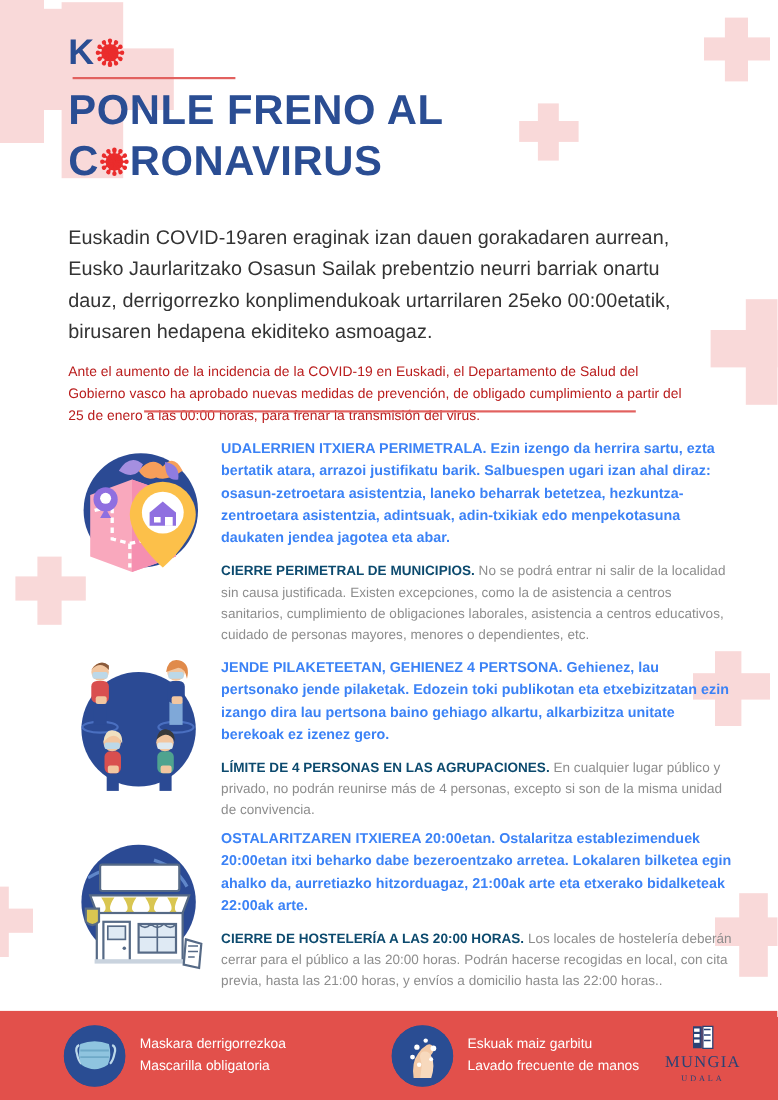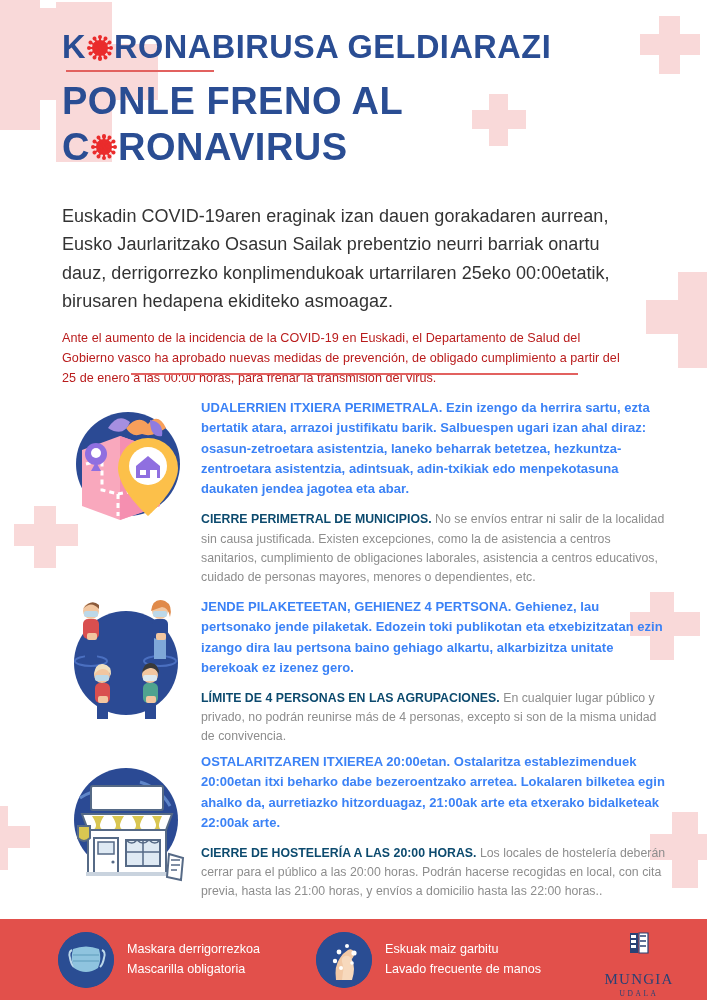--- a/index.html
+++ b/index.html
@@ -129,20 +129,21 @@
 
   
   .footer {
     position: absolute;
     left: 0; top: 919px;
     width: 707px; height: 81px;
     background: #e2504b;
     z-index: 5;
     display: flex;
     align-items: center;
+    gap: 40px;
   }
   .foot-group { display: flex; align-items: center; }
   .foot-badge {
     width: 56px; height: 56px;
     border-radius: 50%;
     background: #2a4d93;
     position: relative;
     flex: 0 0 56px;
     overflow: hidden;
   }
@@ -153,21 +154,21 @@
     position: absolute; right: 22px; top: 12px;
     width: 92px; text-align: center;
     color: #2a4275;
   }
   .logo-mark { height: 24px; display:flex; align-items:center; justify-content:center;}
   .logo-name {
     font-family: "Liberation Serif", serif;
     font-size: 15px;
     letter-spacing: 1.2px;
     line-height: 1.1;
-    margin-top: 16px;
+    margin-top: 3px;
   }
   .logo-sub {
     font-family: "Liberation Serif", serif;
     font-size: 7.5px;
     letter-spacing: 2.6px;
     margin-top: 1px;
   }
 </style>
 </head>
 <body>
@@ -216,21 +217,20 @@
       <span>K</span>
       <span class="virus-o">
         <span class="core"></span>
         <span class="spike" style="transform:rotate(0deg)"></span>
         <span class="spike" style="transform:rotate(30deg)"></span>
         <span class="spike" style="transform:rotate(60deg)"></span>
         <span class="spike" style="transform:rotate(90deg)"></span>
         <span class="spike" style="transform:rotate(120deg)"></span>
         <span class="spike" style="transform:rotate(150deg)"></span>
       </span>
-      <span>RONABIRUSA GELDIARAZI</span>
     </div>
     <div class="title-underline"></div>
     <div class="title-line2">PONLE FRENO AL</div>
     <div class="title-line2">
       <span>C</span>
       <span class="virus-o">
         <span class="core"></span>
         <span class="spike" style="transform:rotate(0deg)"></span>
         <span class="spike" style="transform:rotate(30deg)"></span>
         <span class="spike" style="transform:rotate(60deg)"></span>
@@ -266,21 +266,21 @@
           <path d="M92 40 a30 30 0 0 1 30 30 c0 22 -30 48 -30 48 s-30 -26 -30 -48 a30 30 0 0 1 30 -30Z" fill="#fcc04a"></path>
           <circle cx="92" cy="68" r="19" fill="#ffffff"></circle>
           <path d="M80 68 l12 -10 l12 10 v12 h-24Z" fill="#8f6fe0"></path>
           <rect x="84" y="72" width="6" height="5" fill="#ffffff"></rect>
           <rect x="94" y="72" width="7" height="8" fill="#ffffff"></rect>
         </g>
       </svg>
     </div>
     <div class="m-text">
       <p class="m-eu"><span class="lead">UDALERRIEN ITXIERA PERIMETRALA.</span><span> Ezin izengo da herrira sartu, ezta bertatik atara, arrazoi justifikatu barik. Salbuespen ugari izan ahal diraz: osasun-zetroetara asistentzia, laneko beharrak betetzea, hezkuntza-zentroetara asistentzia, adintsuak, adin-txikiak edo menpekotasuna daukaten jendea jagotea eta abar.</span></p>
-      <p class="m-es"><span class="lead">CIERRE PERIMETRAL DE MUNICIPIOS.</span><span> No se envíos entrar ni salir de la localidad sin causa justificada. Existen excepciones, como la de asistencia a centros sanitarios, cumplimiento de obligaciones laborales, asistencia a centros educativos, cuidado de personas mayores, menores o dependientes, etc.</span></p>
+      <p class="m-es"><span class="lead">CIERRE PERIMETRAL DE MUNICIPIOS.</span><span> No se podrá entrar ni salir de la localidad sin causa justificada. Existen excepciones, como la de asistencia a centros sanitarios, cumplimiento de obligaciones laborales, asistencia a centros educativos, cuidado de personas mayores, menores o dependientes, etc.</span></p>
     </div>
   </div>
 
   <div class="measure m2">
     <div class="m-icon">
       <svg width="140" height="130" viewBox="0 0 140 130">
         <circle cx="70" cy="66" r="52" fill="#2b4a94"></circle>
 
         <g>
           <ellipse cx="35" cy="64" rx="16" ry="5" fill="none" stroke="#4a6fc0" stroke-width="2"></ellipse>

